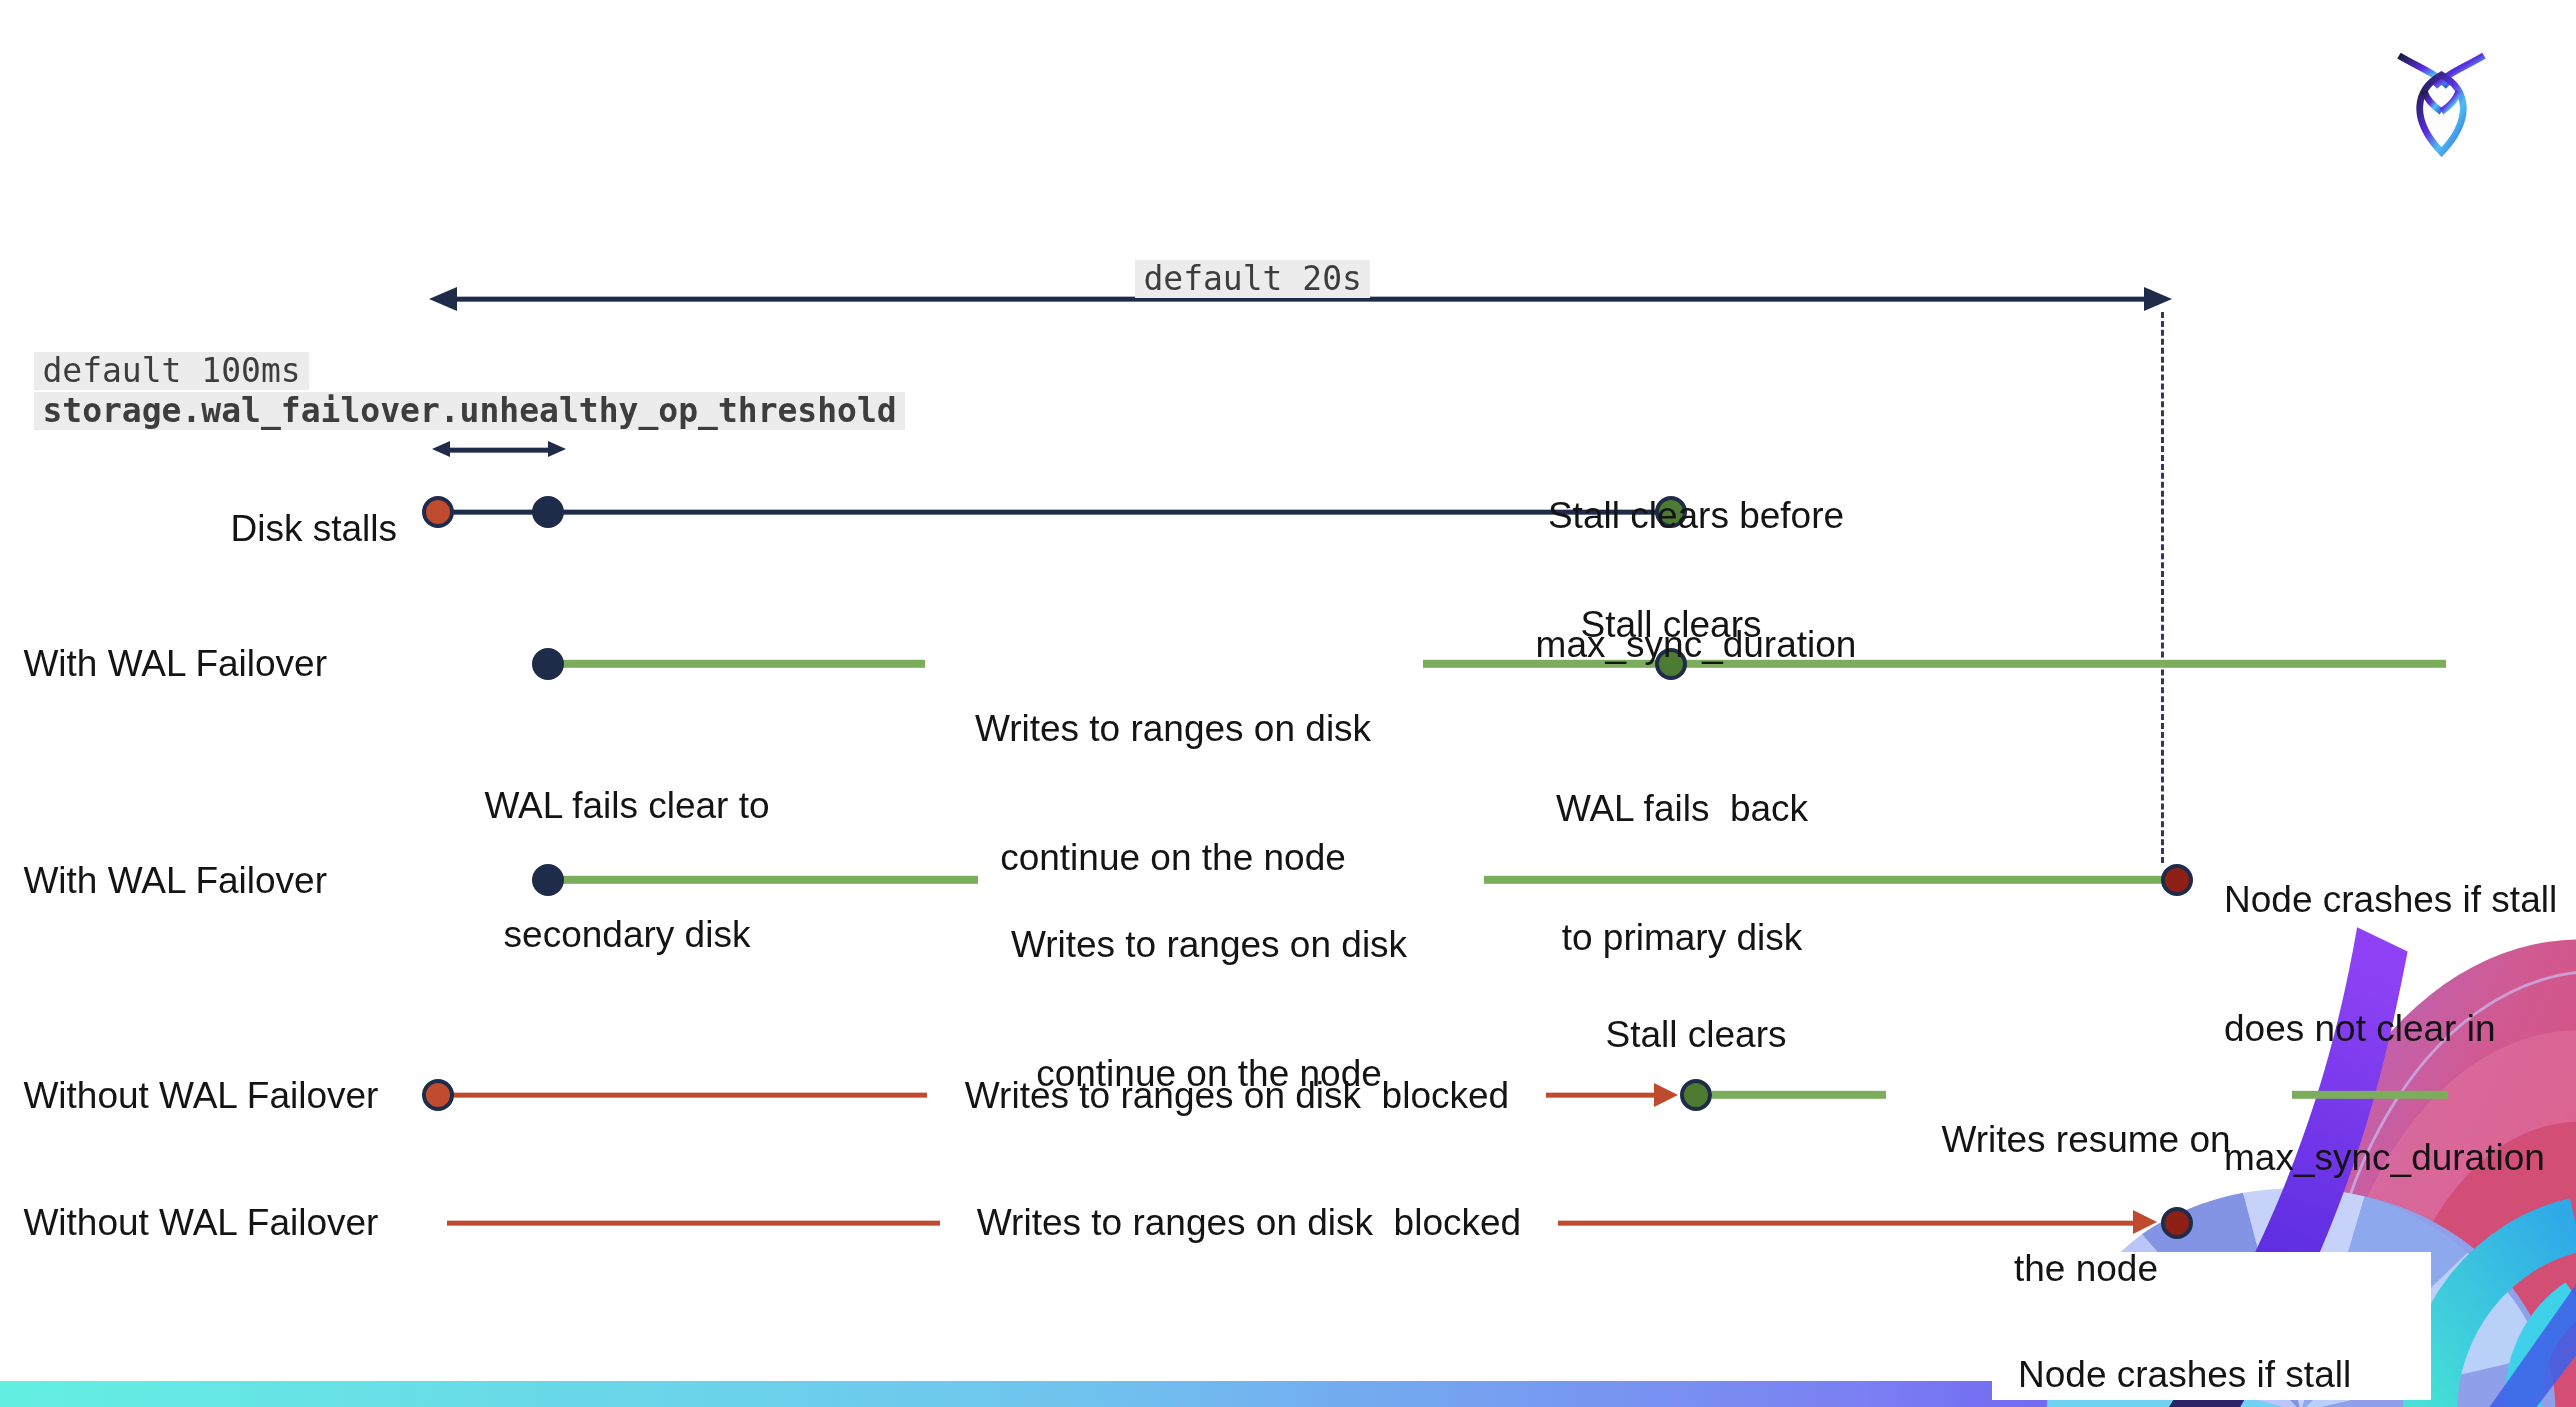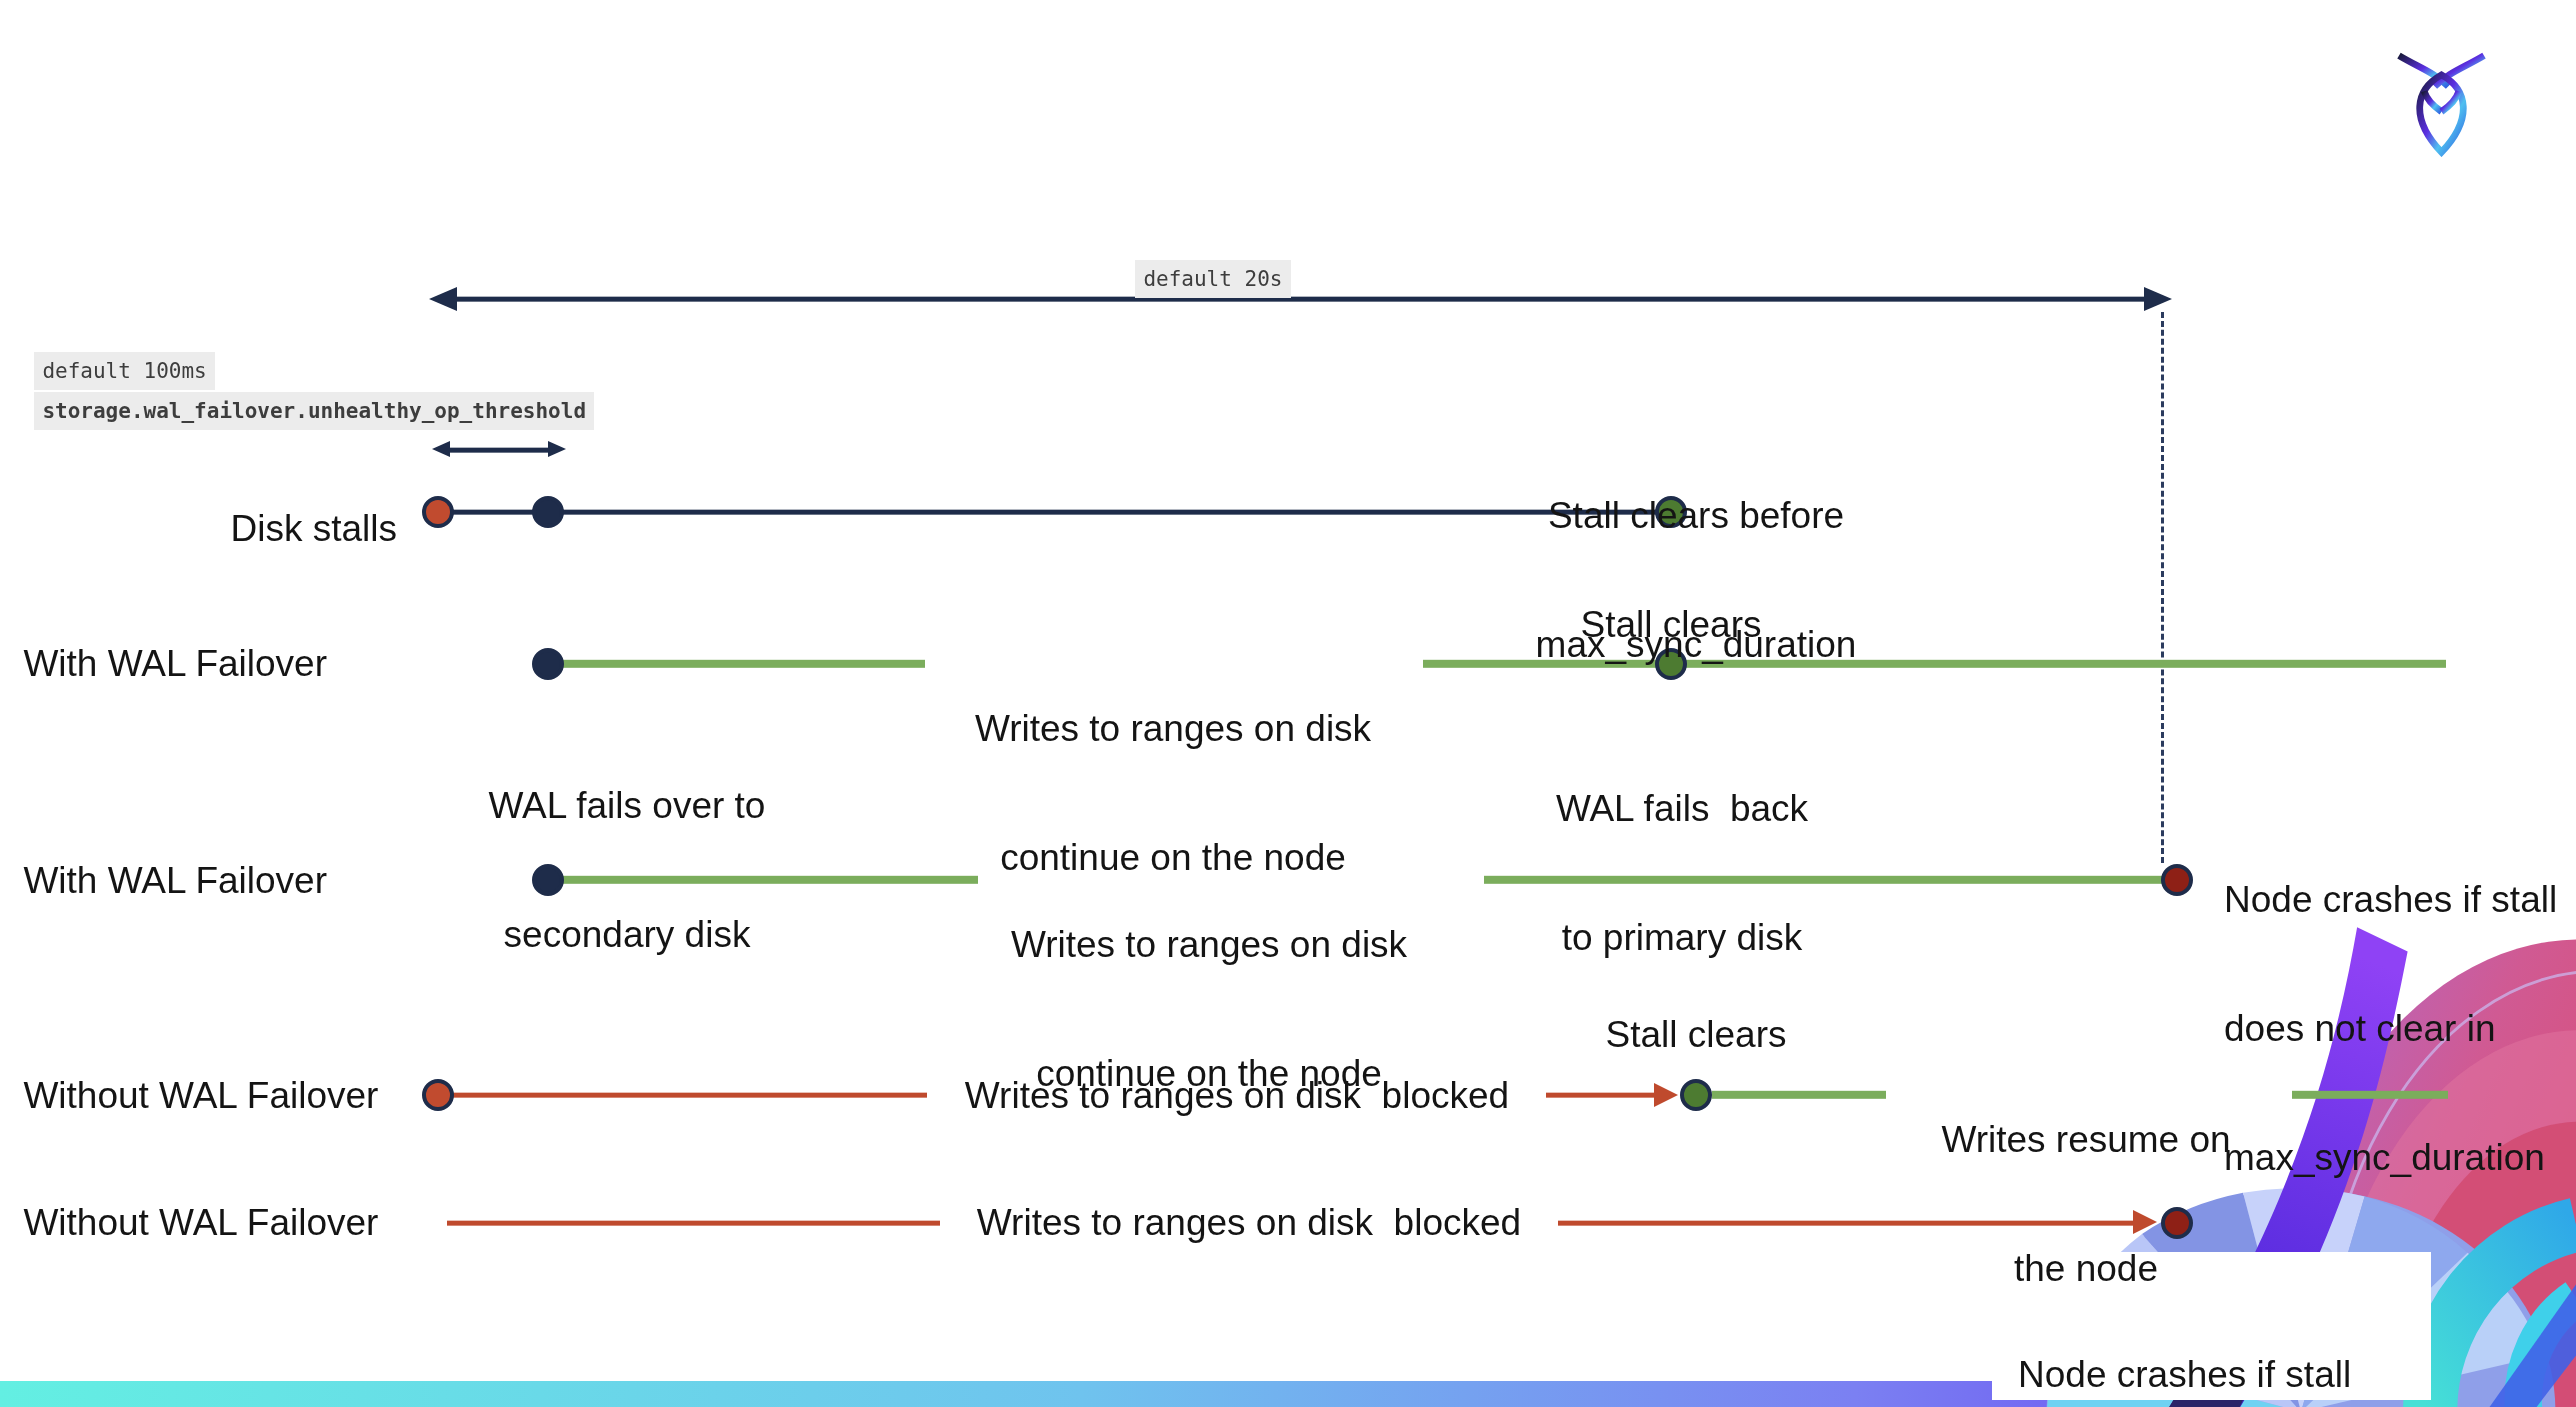--- a/index.html
+++ b/index.html
@@ -14,21 +14,21 @@
   html,body{margin:0;padding:0;background:#ffffff;}
   .canvas{
     position:relative;width:2576px;height:1408px;overflow:hidden;background:#ffffff;
     font-family:"Liberation Sans", sans-serif;color:var(--ink);
   }
   .title{
     position:absolute;left:65px;top:41px;font-size:97px;font-weight:800;
     letter-spacing:-0.9px;color:#0a0a0a;z-index:7;
   }
   .mono{
-    position:absolute;font-family:"DejaVu Sans Mono", monospace;font-size:21px;line-height:32px;
+    position:absolute;font-family:"DejaVu Sans Mono", monospace;font-size:33px;line-height:32px;
     color:#3d3d3d;background:var(--labelbg);padding:2.8px 8.4px;z-index:7;white-space:pre;
   }
   .txt{position:absolute;font-size:37px;line-height:43px;color:var(--ink);z-index:7;white-space:pre;}
   .ctr{text-align:center;transform:translateX(-50%);}
   .rlab{position:absolute;font-size:37px;line-height:43px;color:var(--ink);z-index:7;white-space:pre;}
   .hline{position:absolute;transform:translateY(-50%);z-index:5;}
   .nline{height:4.7px;background:var(--navy);}
   .gline{height:8.4px;background:var(--green);}
   .rline{height:4.7px;background:var(--red);}
   .dot{
@@ -148,21 +148,21 @@
     <div>Stall clears before</div>
     <div>max_sync_duration</div>
   </div>
 
   <div class="rlab" style="left:23.4px;top:642px;">With WAL Failover</div>
   <div class="hline gline" style="left:548px;top:664px;width:377px;"></div>
   <div class="hline gline" style="left:1423px;top:664px;width:1023px;"></div>
   <div class="dot navy" style="left:548px;top:664px;"></div>
   <div class="dot green" style="left:1671px;top:664px;"></div>
   <div class="txt ctr" style="left:627px;top:698px;">
-    <div>WAL fails over to</div>
+    <div>WAL fails clear to</div>
     <div>secondary disk</div>
   </div>
   <div class="txt ctr" style="left:1173px;top:621px;">
     <div>Writes to ranges on disk</div>
     <div>continue on the node</div>
   </div>
   <div class="txt ctr" style="left:1671px;top:603px;">Stall clears</div>
   <div class="txt ctr" style="left:1682px;top:701px;">
     <div>WAL fails  back</div>
     <div>to primary disk</div>

